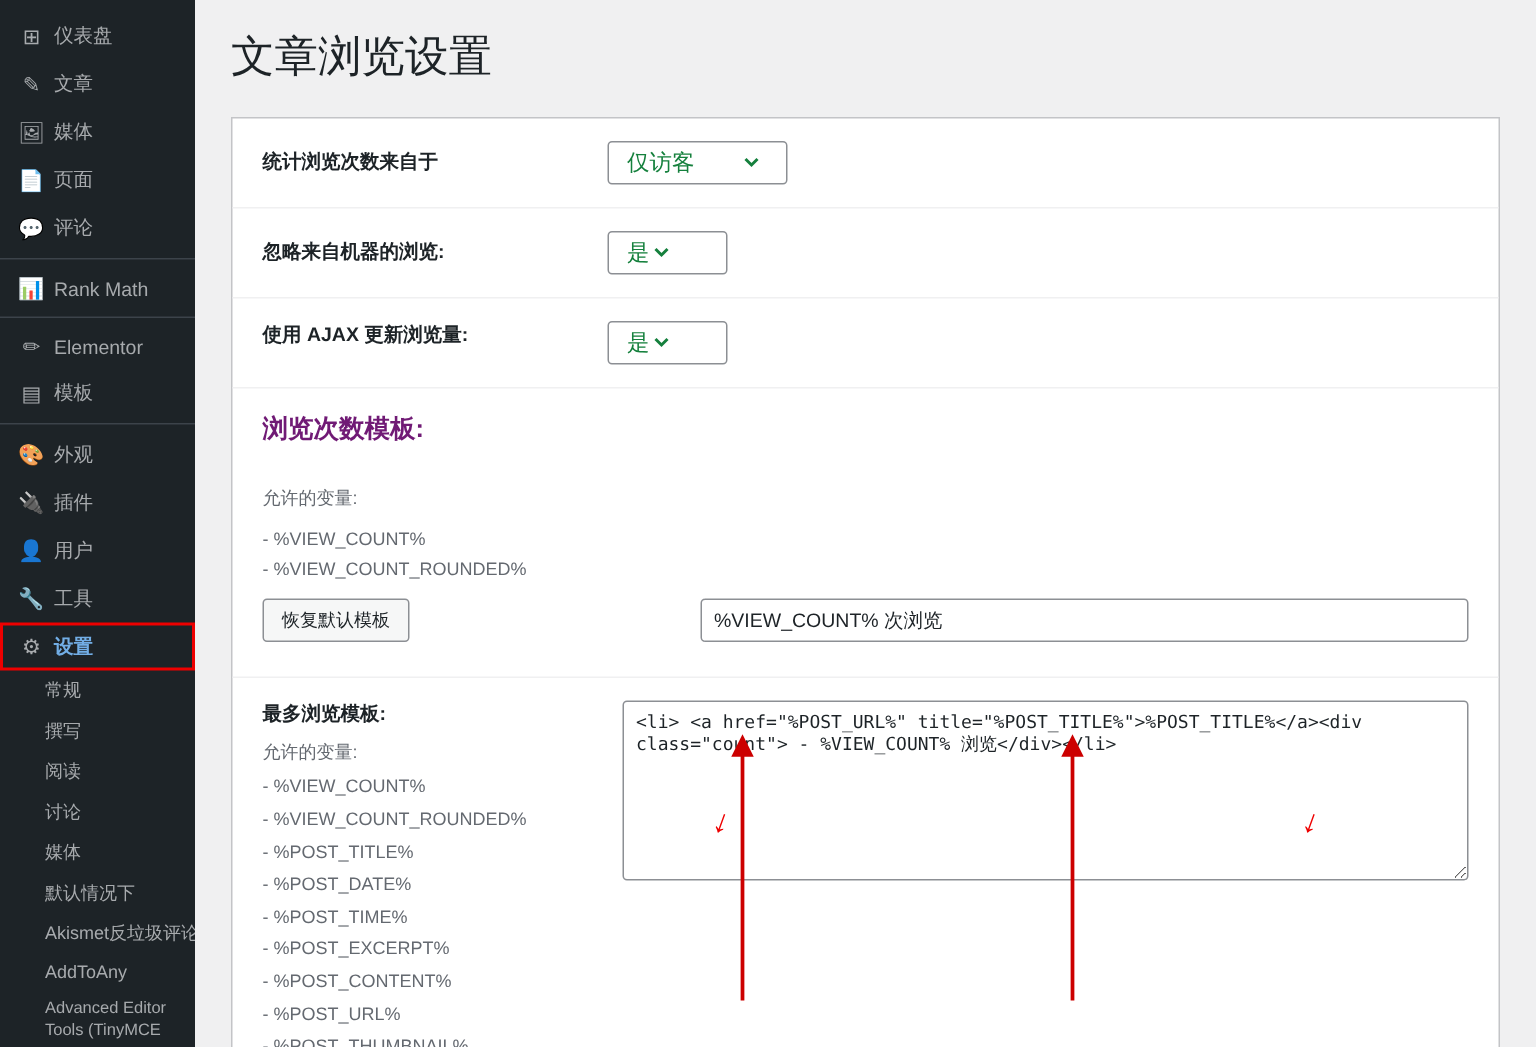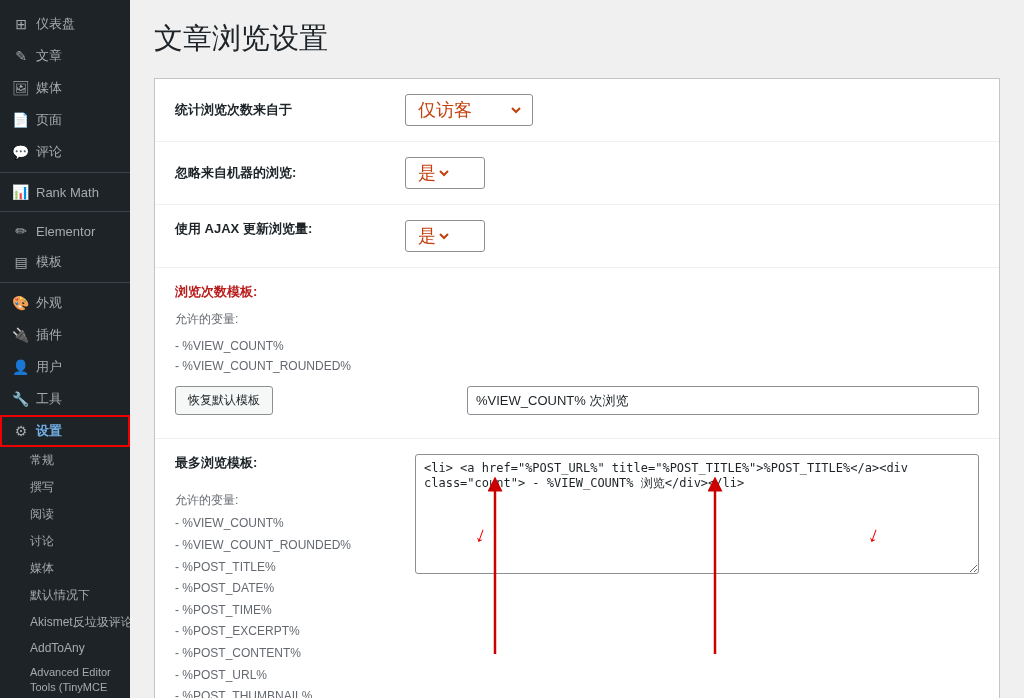--- a/index.html
+++ b/index.html
@@ -71,22 +71,22 @@
       background: #fff;
       border-radius: 3px;
       padding: 4px 8px;
       gap: 6px;
       min-width: 120px;
     }
     .select-wrapper select {
       border: none;
       outline: none;
       background: transparent;
-      font-size: 18px;
-      color: #c2410c;
+      font-size: 15px;
+      color: #15803d;
       cursor: pointer;
     }
 
     .hint-text {
       font-size: 12px;
       color: #646970;
       line-height: 1.5;
     }
 
     .template-input {
@@ -271,41 +271,41 @@
           <select>
             <option>是</option>
             <option>否</option>
           </select>
         </div>
       </div>
     </div>
 
     <div class="content-row" style="align-items:flex-start;">
       <div style="width:100%;">
-        <div style="font-weight:600;color:#b91c1c;margin-bottom:10px;font-size:13px;">浏览次数模板:</div>
+        <div style="font-weight:600;color:#701a75;margin-bottom:27px;font-size:17px;">浏览次数模板:</div>
         <div style="font-size:12px;color:#646970;margin-bottom:8px;">允许的变量:</div>
         <div style="font-size:12px;color:#646970;margin-bottom:10px;line-height:1.7;">
           - %VIEW_COUNT%<br>- %VIEW_COUNT_ROUNDED%
         </div>
         <div style="display:flex;gap:36px;align-items:flex-start;">
           <div style="flex:1;">
             <button class="btn-default" style="margin-bottom:8px;">恢复默认模板</button>
           </div>
           <div style="flex:2;">
             <input class="template-input" type="text" value="%VIEW_COUNT% 次浏览" style="max-width: 100%; width: 100%;">
           </div>
         </div>
       </div>
     </div>
 
     <div class="content-row" style="align-items:flex-start;">
       <div style="width:100%;display:flex;gap:20px;">
 
         <div style="width:220px;flex-shrink:0;">
-          <div style="font-weight:600;color:#1d2327;margin-bottom:20px;font-size:13px;">最多浏览模板:</div>
+          <div style="font-weight:600;color:#1d2327;margin-bottom:8px;font-size:13px;">最多浏览模板:</div>
           <div style="font-size:12px;color:#646970;margin-bottom:4px;">允许的变量:</div>
           <div style="font-size:12px;color:#646970;line-height:1.8;margin-bottom:12px;">
             - %VIEW_COUNT%<br>
             - %VIEW_COUNT_ROUNDED%<br>
             - %POST_TITLE%<br>
             - %POST_DATE%<br>
             - %POST_TIME%<br>
             - %POST_EXCERPT%<br>
             - %POST_CONTENT%<br>
             - %POST_URL%<br>

